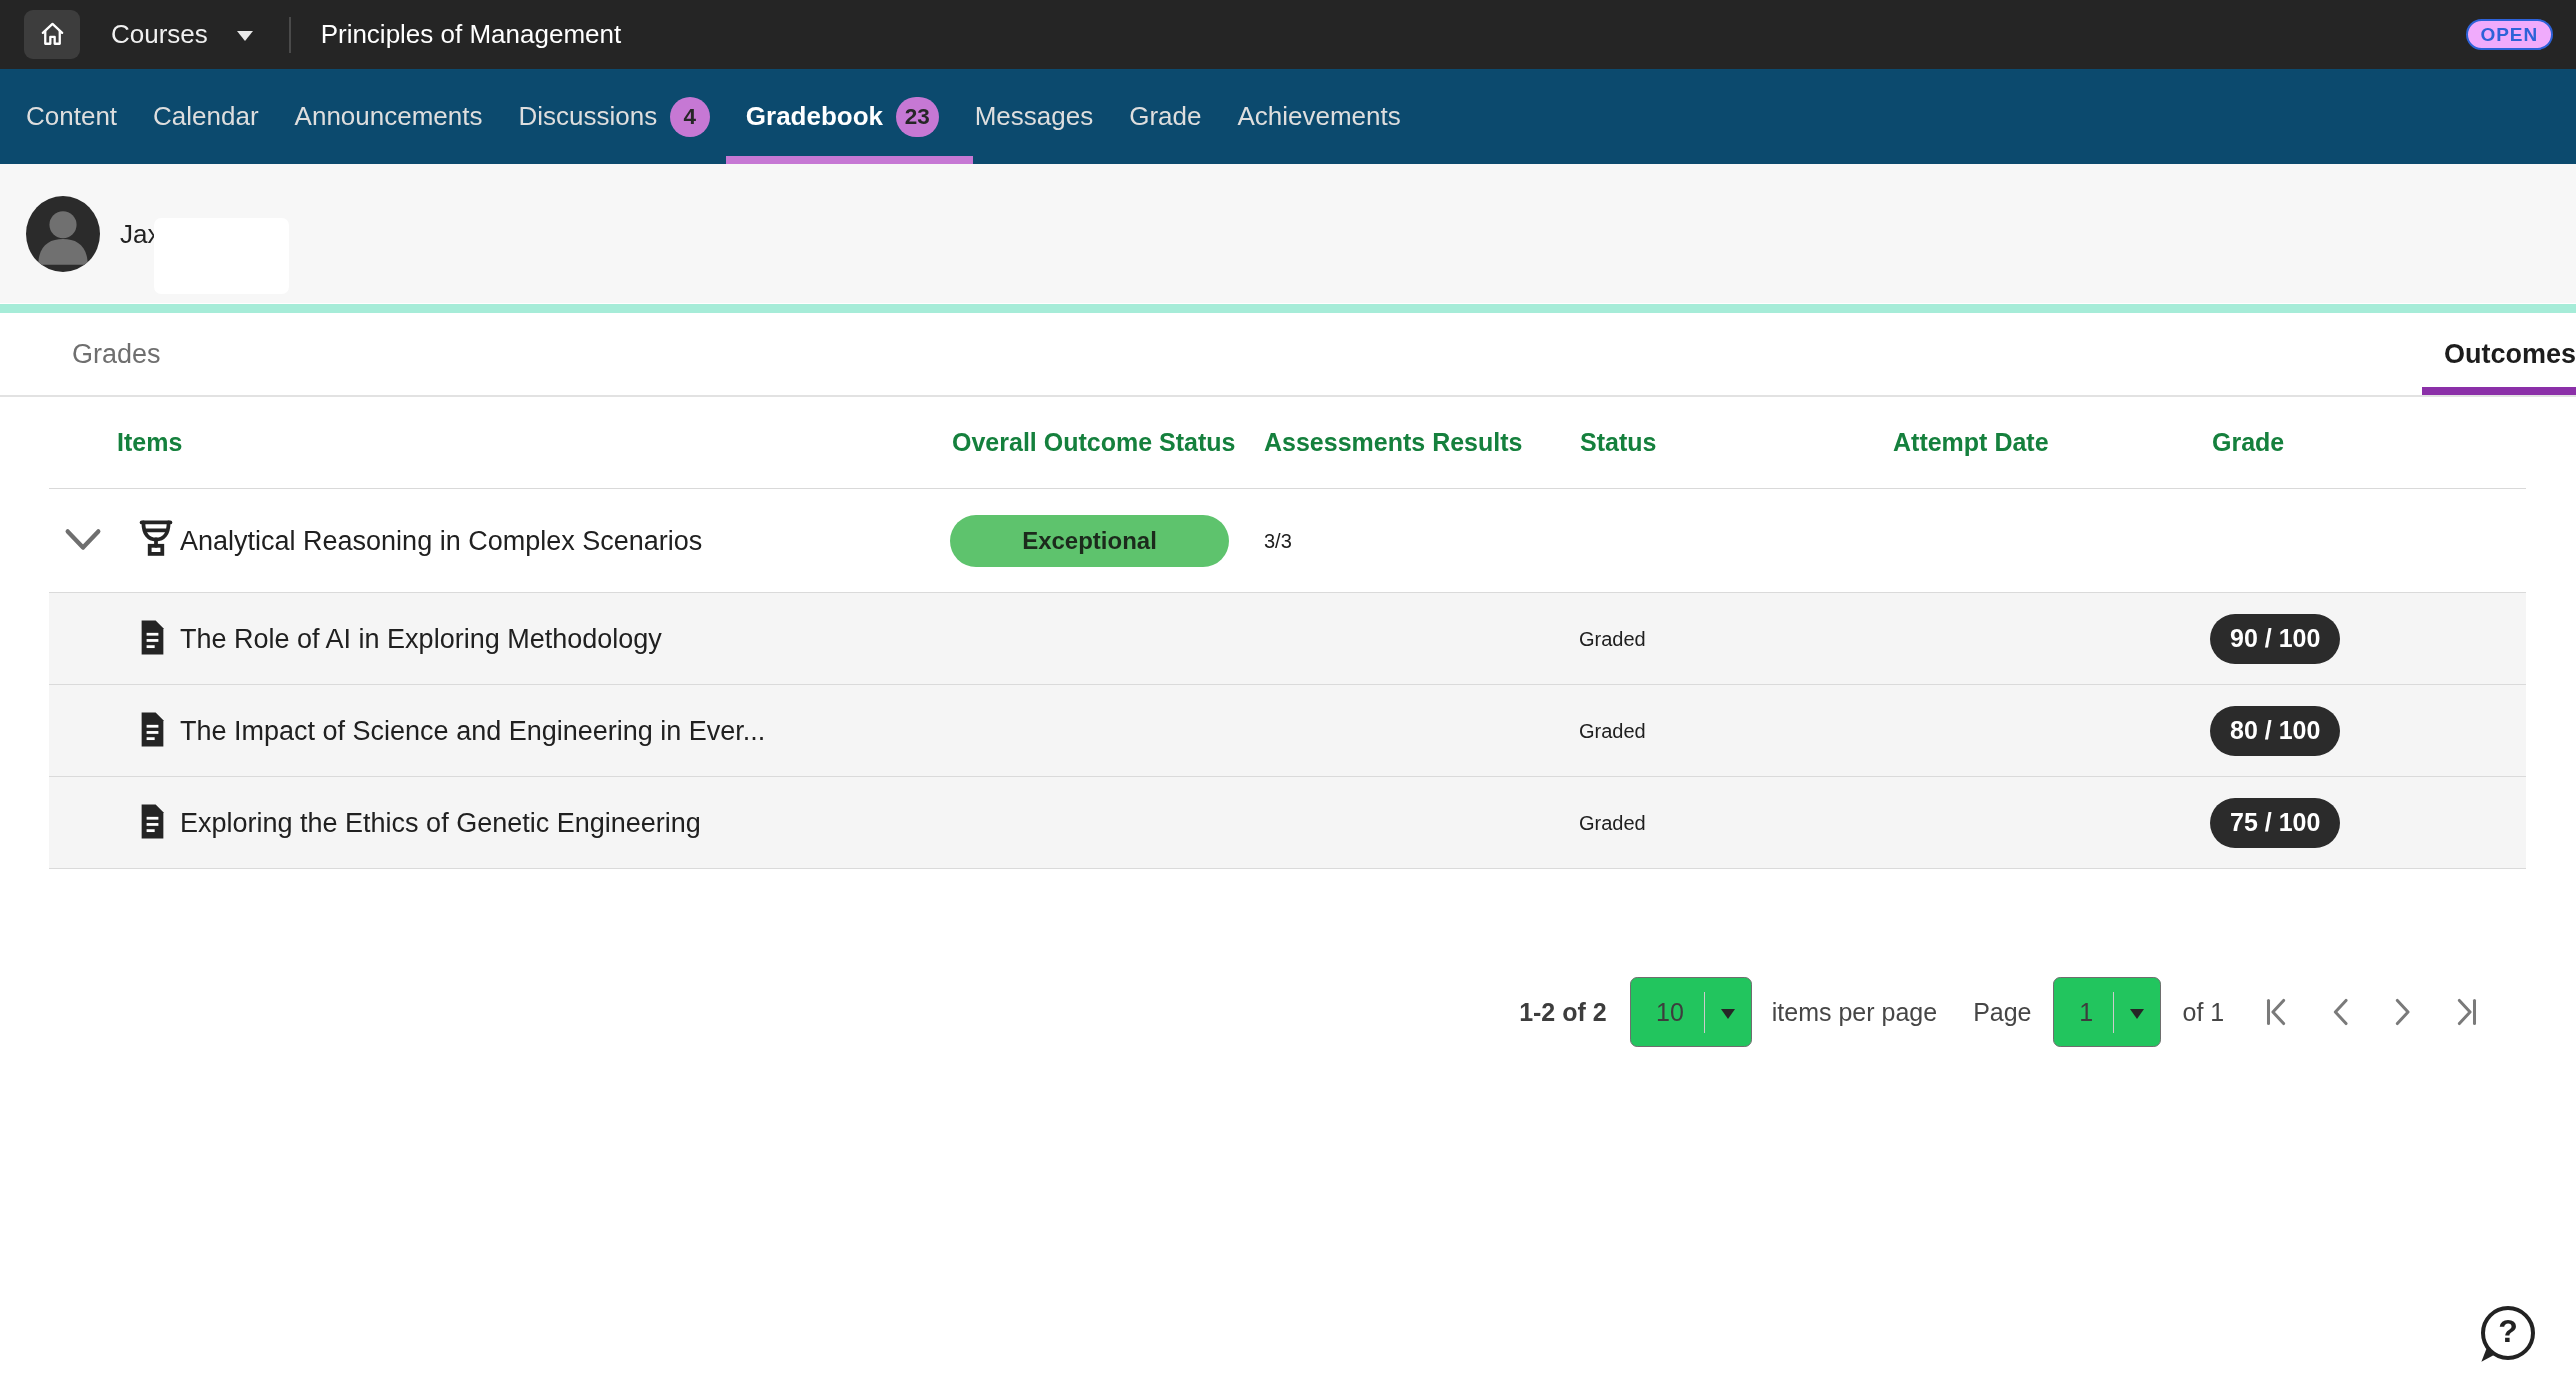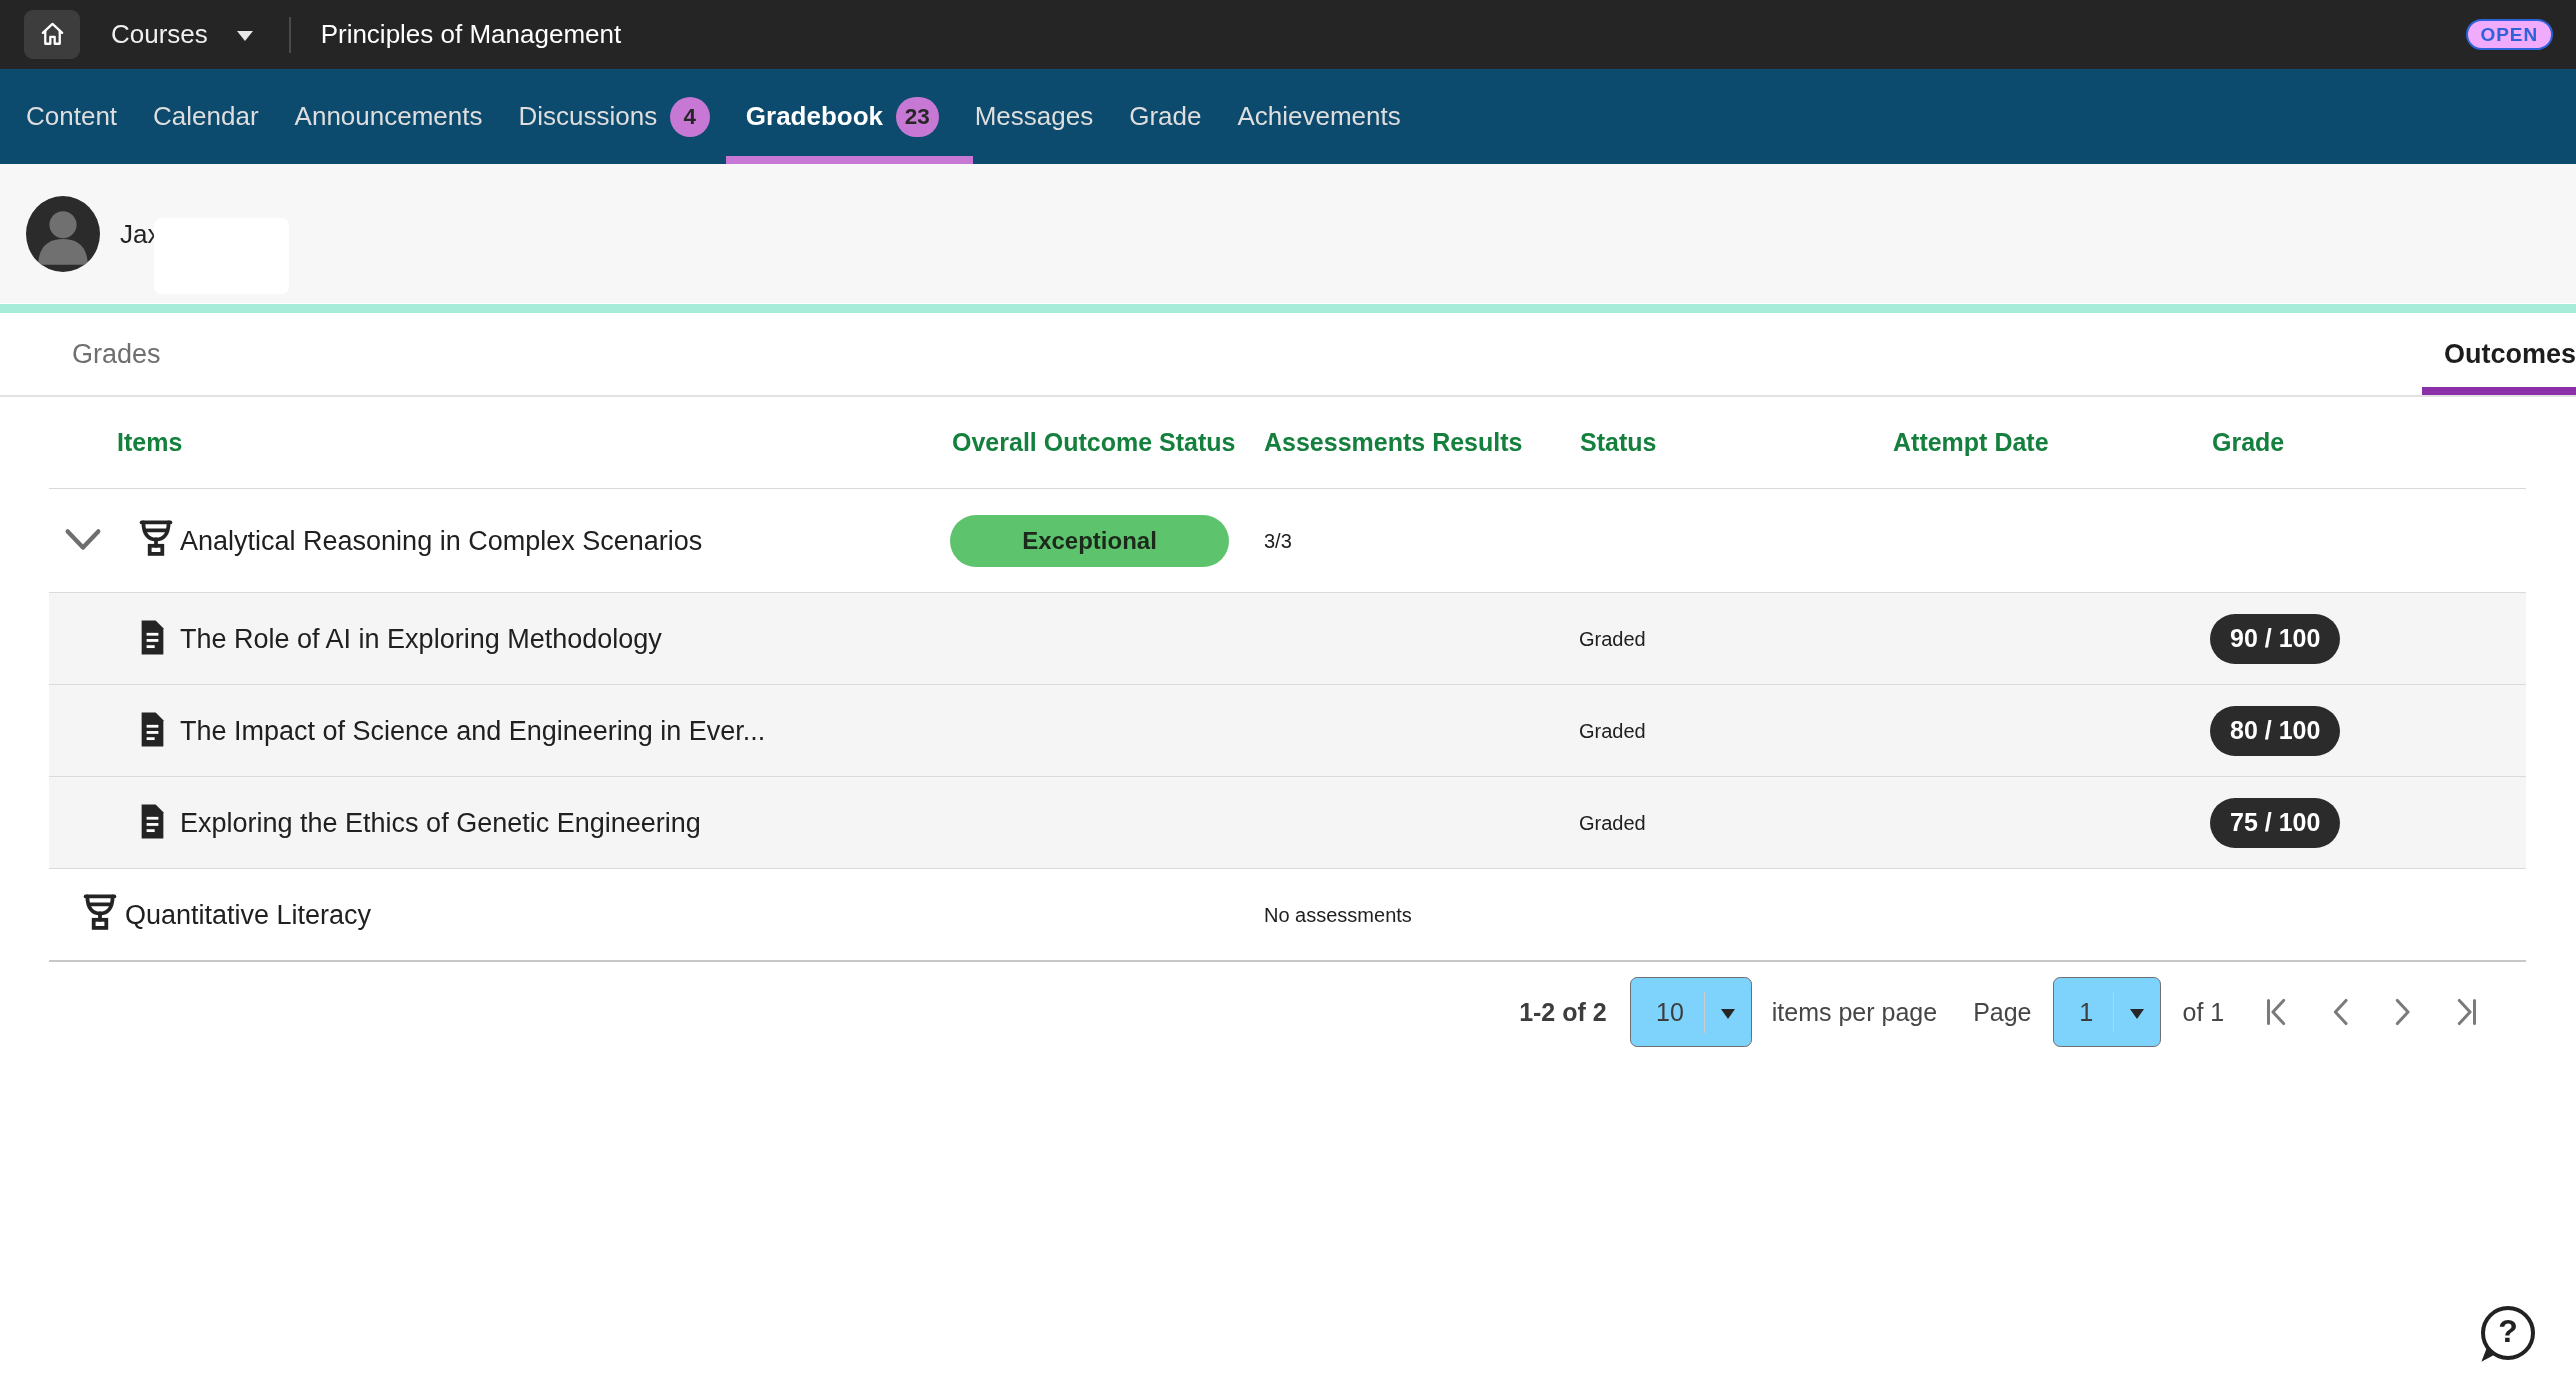--- a/index.html
+++ b/index.html
@@ -72,21 +72,21 @@
     color:#1c2a1c; font-size:24px; font-weight:bold;
     display:flex; align-items:center; justify-content:center; padding:0 27px; }
   .grade-pill { min-width:129px; height:50px; border-radius:25px; background:#2b2b2b;
     color:#ffffff; font-size:25px; font-weight:bold;
     display:flex; align-items:center; justify-content:center; padding:0 20px; }
 
   
   .pagination { position:absolute; top:976px; right:95px; height:72px;
     display:flex; align-items:center; font-size:25px; color:#464646; }
   .pg-range { font-weight:bold; color:#3d3d3d; }
-  .pg-select { display:flex; align-items:center; height:70px; background:#7dd3fc;
+  .pg-select { display:flex; align-items:center; height:70px; background:#22c55e;
     border:1.8px solid #6e6e6e; border-radius:7.2px; cursor:pointer; }
   .pg-select .val { padding:0 20px 0 25px; color:#3d3d3d; }
   .pg-select .sep { width:0.9px; height:41px; background:#cccccc; }
   .pg-select .sel-caret { width:0; height:0; border-left:7.2px solid transparent;
     border-right:7.2px solid transparent; border-top:10px solid #262626; margin:3.6px 16px 0 16px; }
   .pg-label { margin-left:20px; }
   .pg-page-label { margin-left:36px; }
   .pg-of { margin-left:21.6px; }
   .pg-nav { display:flex; align-items:center; gap:38px; margin-left:38px; }
   .pg-btn { background:none; border:none; cursor:pointer; display:flex; align-items:center; }
@@ -242,33 +242,20 @@
           <rect x="6.2" y="9" width="7.6" height="1.8" fill="#ffffff"></rect>
           <rect x="6.2" y="13" width="7.6" height="1.8" fill="#ffffff"></rect>
           <rect x="6.2" y="17" width="5.2" height="1.8" fill="#ffffff"></rect>
         </svg>
       </span>
       <span class="cell row-title" style="left:131px">Exploring the Ethics of Genetic Engineering</span>
       <span class="cell txt" style="left:1530px">Graded</span>
       <span class="cell grade-pill" style="left:2161px">75 / 100</span>
     </div>
 
-    <div class="trow row-outcome2">
-      <span class="cell" style="left:31px">
-        <svg width="40" height="45" viewBox="0 0 22 25" fill="none" stroke="#242424" stroke-width="2.1" stroke-linecap="round">
-          <line x1="3" y1="3" x2="19" y2="3"></line>
-          <path d="M4 3 C4 9.5 6.8 12.5 11 12.5 C15.2 12.5 18 9.5 18 3"></path>
-          <line x1="5.4" y1="7.4" x2="16.6" y2="7.4"></line>
-          <line x1="11" y1="12.5" x2="11" y2="16"></line>
-          <rect x="7.5" y="16" width="7" height="4.5"></rect>
-        </svg>
-      </span>
-      <span class="cell row-title" style="left:76px">Quantitative Literacy</span>
-      <span class="cell txt" style="left:1215px">No assessments</span>
-    </div>
   </div>
 
   <div class="pagination">
     <span class="pg-range">1-2 of 2</span>
 
     <div class="pg-select ml26">
       <span class="val">10</span>
       <span class="sep"></span>
       <span class="sel-caret"></span>
     </div>

